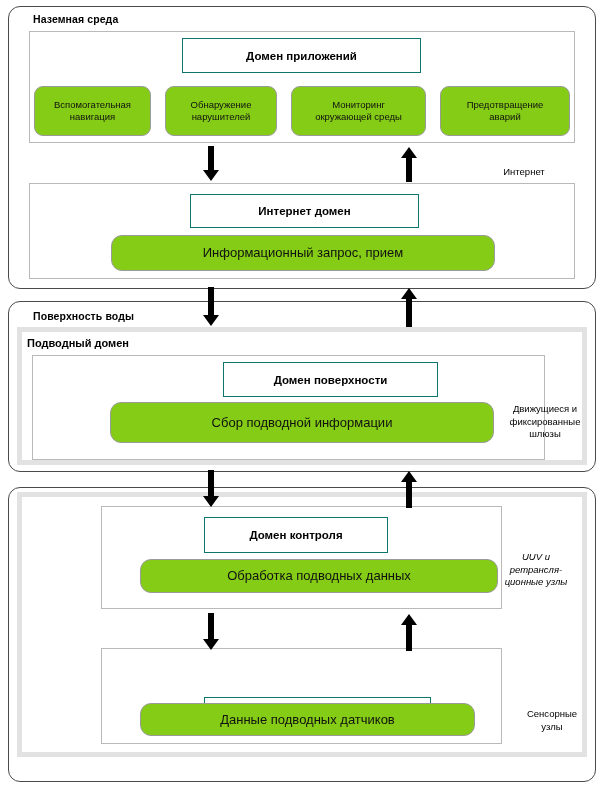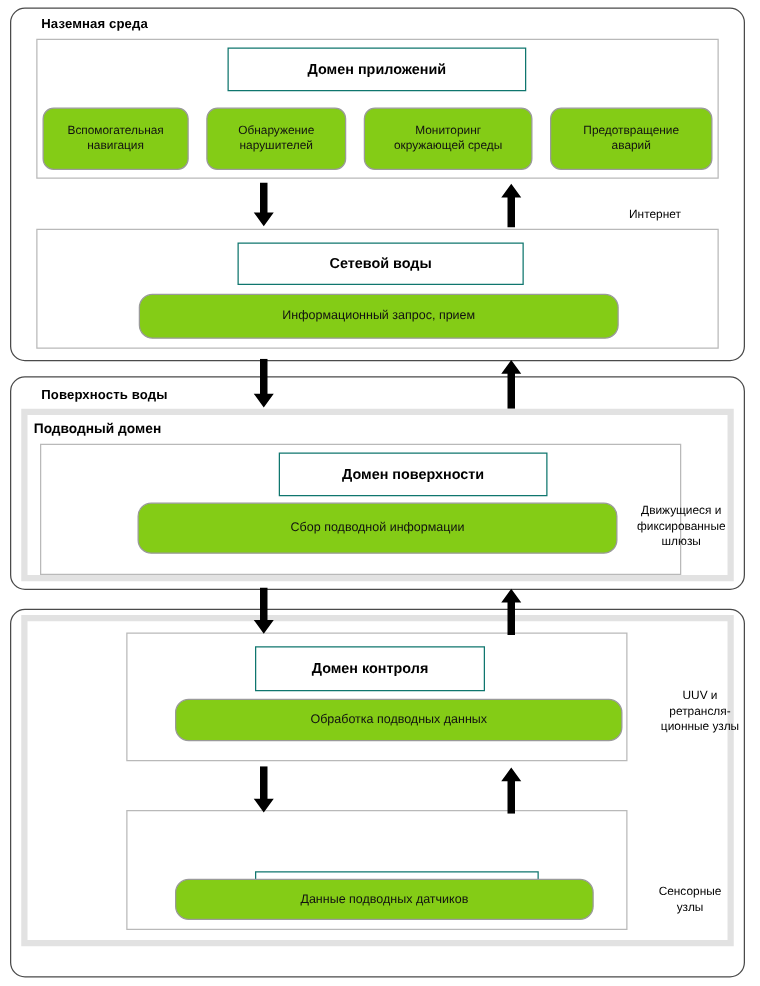--- a/index.html
+++ b/index.html
@@ -77,21 +77,21 @@
     border-radius: 9px;
     display: flex;
     align-items: center;
     justify-content: center;
     text-align: center;
     font-size: 9.5px;
     line-height: 12px;
     color: #111;
     padding: 0 4px;
   }
-  .cap.wide { border-radius: 11px; font-size: 10px; }
+  .cap.wide { border-radius: 11px; font-size: 13px; }
 
   
   .side-note {
     position: absolute;
     font-size: 9.5px;
     line-height: 12.5px;
     color: #000;
     text-align: center;
     white-space: pre-line;
   }
@@ -121,21 +121,21 @@
   <div class="abs cap" style="left:291px; top:86px; width:135px; height:50px; white-space:pre-line;">Мониторинг
 окружающей среды</div>
   <div class="abs cap" style="left:440px; top:86px; width:130px; height:50px; white-space:pre-line;">Предотвращение
 аварий</div>
 
   <div class="side-note" style="left:494px; top:166px; width:60px;">Интернет</div>
 
   <div class="abs group" style="left:29px; top:183px; width:546px; height:96px;">
   </div>
 
-  <div class="abs domain-box" style="left:190px; top:194px; width:229px; height:34px;">Сетевой воды</div>
+  <div class="abs domain-box" style="left:190px; top:194px; width:229px; height:34px;">Интернет домен</div>
 
   <div class="abs cap wide" style="left:111px; top:235px; width:384px; height:36px;">Информационный запрос, прием</div>
 
   <div class="arrow" style="left:202px; top:146px;">
     <svg width="18" height="36" viewBox="0 0 18 36">
       <polygon points="6,0 12,0 12,24 17,24 9,35 1,24 6,24" fill="#000000"></polygon>
     </svg>
   </div>
   <div class="arrow" style="left:400px; top:146px;">
     <svg width="18" height="36" viewBox="0 0 18 36">
@@ -181,21 +181,21 @@
   <div class="abs thick-wrap" style="left:17px; top:492px; width:570px; height:265px;">
   </div>
 
   <div class="abs group" style="left:101px; top:506px; width:401px; height:103px;">
   </div>
 
   <div class="abs domain-box" style="left:204px; top:517px; width:184px; height:36px;">Домен контроля</div>
 
   <div class="abs cap wide" style="left:140px; top:559px; width:358px; height:34px;">Обработка подводных данных</div>
 
-  <div class="side-note" style="left:520px; top:551px; width:80px;">UUV и
+  <div class="side-note" style="left:496px; top:551px; width:80px;font-style:italic;">UUV и
 ретрансля-
 ционные узлы</div>
 
   <div class="abs group" style="left:101px; top:648px; width:401px; height:96px;">
   </div>
 
   <div class="abs domain-box" style="left:204px; top:697px; width:227px; height:37px;">Домен измерений</div>
 
   <div class="abs cap wide" style="left:140px; top:703px; width:335px; height:33px;">Данные подводных датчиков</div>
 

